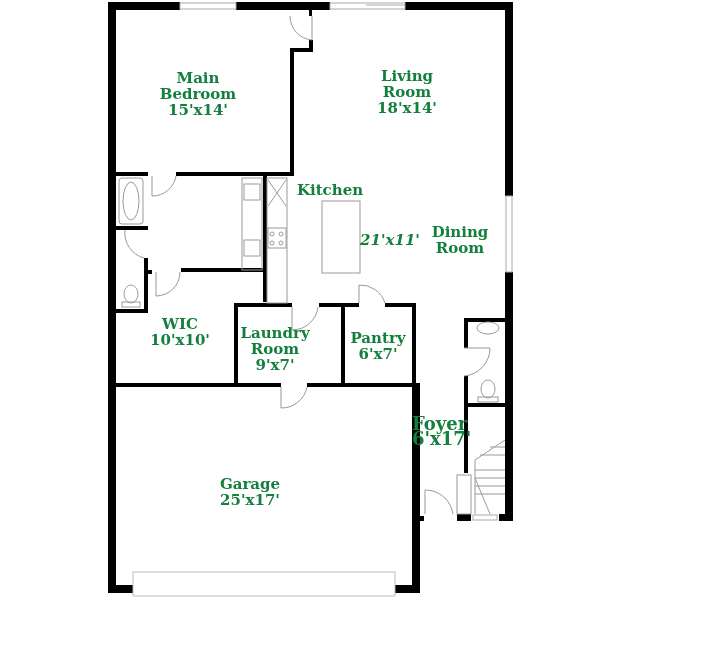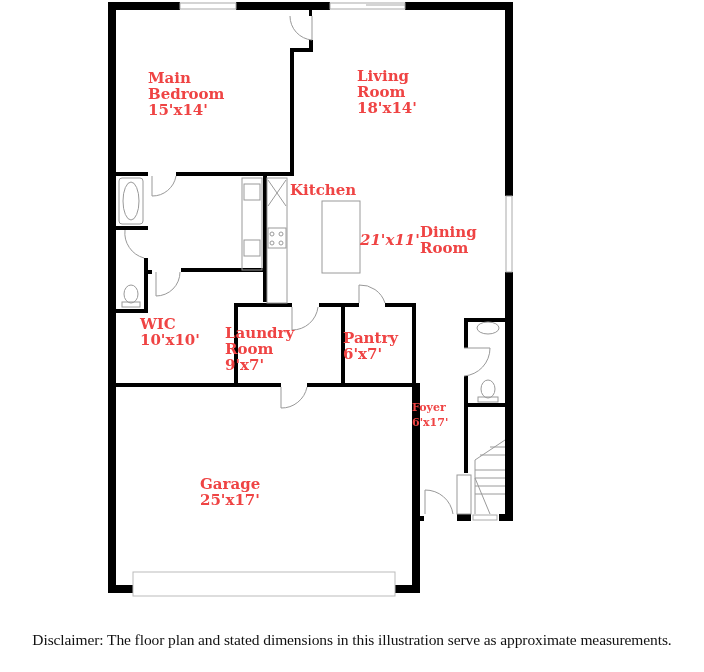--- a/index.html
+++ b/index.html
@@ -1,23 +1,23 @@
 <!DOCTYPE html>
 <html><head>
 <meta charset="utf-8">
 <style>
   html, body { margin: 0; padding: 0; background: #ffffff; }
   body { width: 704px; height: 672px; position: relative; overflow: hidden; font-family: "DejaVu Serif", serif; }
   #plan { position: absolute; left: 0; top: 0; width: 704px; height: 620px; }
   .label {
     position: absolute;
-    text-align: left;
+    text-align: center;
     font-family: "DejaVu Serif", serif;
     font-weight: bold;
-    color: #ef4444;
+    color: #15803d;
     font-size: 15px;
     line-height: 16px;
     white-space: nowrap;
   }
   .label span { display: block; }
   .disclaimer {
     position: absolute;
     left: 0; top: 630px; width: 704px;
     text-align: center;
     font-family: "Liberation Serif", serif;
@@ -185,25 +185,24 @@
   <span>Laundry</span>
   <span>Room</span>
   <span>9'x7'</span>
 </div>
 
 <div class="label" style="left:343px; top:330px; width:70px;">
   <span>Pantry</span>
   <span>6'x7'</span>
 </div>
 
-<div class="label" style="left:412px; top:400px; width:56px; font-size:11px; line-height:15px;">
+<div class="label" style="left:412px; top:416px; width:36px; font-size:18px; line-height:15px;">
   <span>Foyer</span>
   <span>6'x17'</span>
 </div>
 
 <div class="label" style="left:200px; top:476px; width:100px;">
   <span>Garage</span>
   <span>25'x17'</span>
 </div>
 
 <div class="disclaimer">
-  <span>Disclaimer: The floor plan and stated dimensions in this illustration serve as approximate measurements.</span>
 </div>
 
 </body></html>

